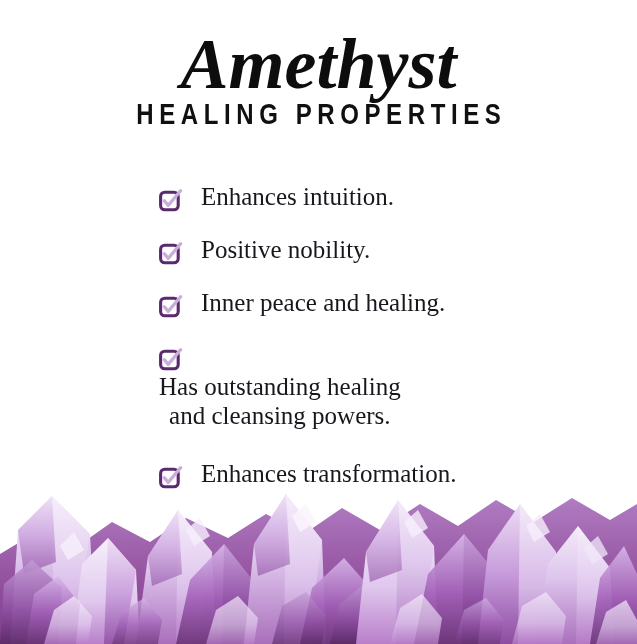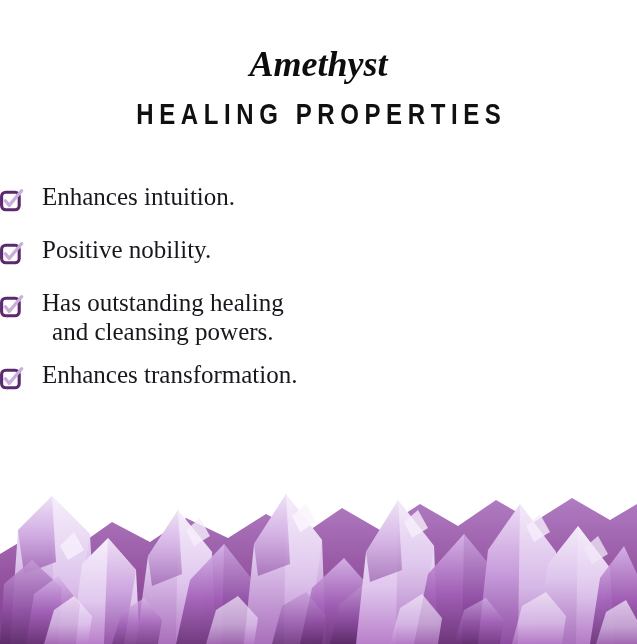--- a/index.html
+++ b/index.html
@@ -30,21 +30,21 @@
     left: 0;
     width: 637px;
     text-align: center;
     padding-top: 34px;
   }
 
   .title {
     font-family: "Liberation Serif", "DejaVu Serif", serif;
     font-weight: bold;
     font-style: italic;
-    font-size: 36px;
+    font-size: 72px;
     line-height: 60px;
     color: #0d0d0d;
     letter-spacing: 0px;
     margin: 0;
     white-space: nowrap;
   }
 
   .subtitle {
     font-family: "Liberation Sans Narrow", "Liberation Sans", "DejaVu Sans", sans-serif;
     font-weight: bold;
@@ -64,23 +64,24 @@
     position: absolute;
     top: 182px;
     left: 0;
     width: 637px;
   }
 
   .list-item {
     position: relative;
     display: flex;
     align-items: flex-start;
+    padding-left: 159px;
     margin-bottom: 22px;
   }
-  .list-item.tight { margin-bottom: 14px; }
+  .list-item.tight { margin-bottom: 29px; flex-direction: column; }
 
   .check-icon {
     flex: 0 0 auto;
     width: 24px;
     height: 24px;
     position: relative;
     margin-top: 7px;
     margin-right: 18px;
   }
   .check-icon svg { display: block; }
@@ -130,20 +131,29 @@
     <div class="list-item">
       <span class="check-icon">
         <svg width="24" height="24" viewBox="0 0 24 24">
           <rect x="1.6" y="3.2" width="17.6" height="17.6" rx="4.2" ry="4.2" fill="#ffffff" stroke="#5b2a6e" stroke-width="3.1"></rect>
           <path d="M5.4 11.8 L9.2 16.4 L21.6 1.8" fill="none" stroke="#c9aedb" stroke-width="3.3" stroke-linecap="round" stroke-linejoin="round"></path>
         </svg>
       </span>
       <span class="item-text">Positive nobility.</span>
     </div>
 
+    <div class="list-item">
+      <span class="check-icon">
+        <svg width="24" height="24" viewBox="0 0 24 24">
+          <rect x="1.6" y="3.2" width="17.6" height="17.6" rx="4.2" ry="4.2" fill="#ffffff" stroke="#5b2a6e" stroke-width="3.1"></rect>
+          <path d="M5.4 11.8 L9.2 16.4 L21.6 1.8" fill="none" stroke="#c9aedb" stroke-width="3.3" stroke-linecap="round" stroke-linejoin="round"></path>
+        </svg>
+      </span>
+      <span class="item-text">Inner peace and healing.</span>
+    </div>
 
     <div class="list-item tight">
       <span class="check-icon">
         <svg width="24" height="24" viewBox="0 0 24 24">
           <rect x="1.6" y="3.2" width="17.6" height="17.6" rx="4.2" ry="4.2" fill="#ffffff" stroke="#5b2a6e" stroke-width="3.1"></rect>
           <path d="M5.4 11.8 L9.2 16.4 L21.6 1.8" fill="none" stroke="#c9aedb" stroke-width="3.3" stroke-linecap="round" stroke-linejoin="round"></path>
         </svg>
       </span>
       <span class="item-text">Has outstanding healing
 and cleansing powers.</span>

